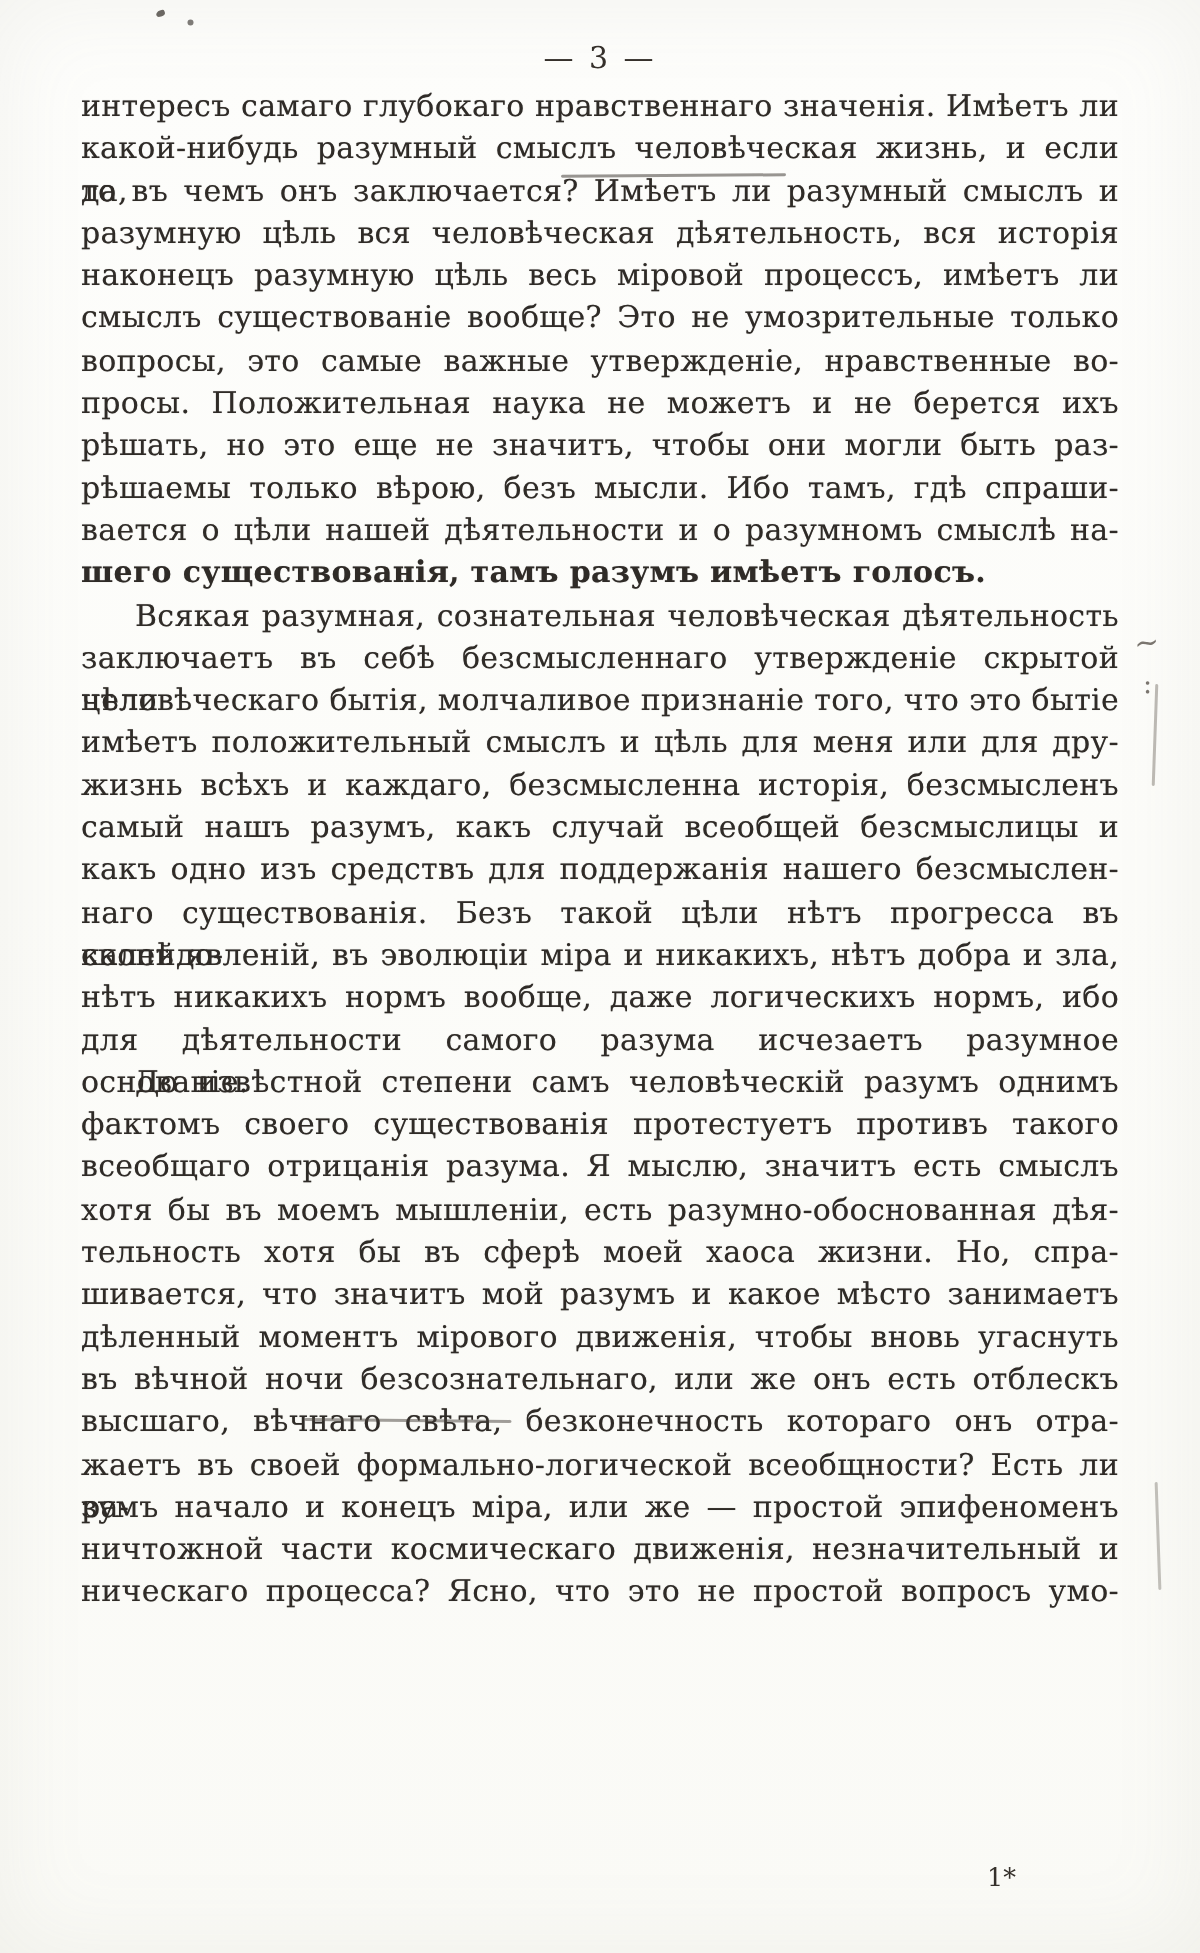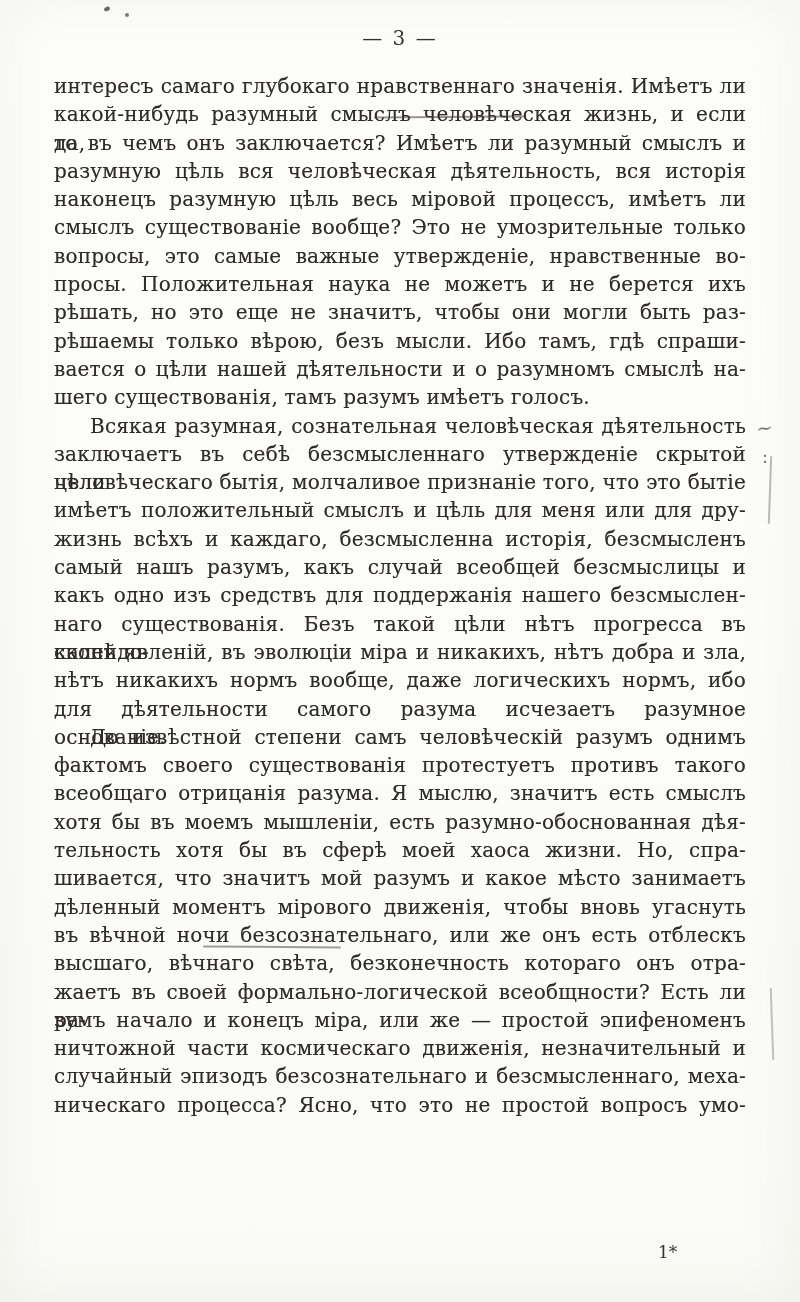--- a/index.html
+++ b/index.html
@@ -19,37 +19,37 @@
   .page-number {
     position: absolute;
     top: 26px; left: 0; right: 0;
     text-align: center;
     font-size: 20px;
     letter-spacing: 2px;
     color: #35302b;
   }
   .text-block {
     position: absolute;
-    top: 72px; left: 54px;
+    top: 56px; left: 54px;
     width: 692px;
   }
   .paragraph { }
   .line {
     font-size: 20px;
     line-height: 28.3px;
     height: 28.3px;
     letter-spacing: 0.2px;
     text-align: justify;
     text-align-last: justify;
     white-space: normal;
     overflow: visible;
     text-shadow: 0 0 0.5px rgba(47,43,39,0.45);
   }
   .line.indent { text-indent: 36px; }
-  .line.short-last { text-align-last: left; }
+  .line.short-last { text-align-last: left; font-weight: bold; }
   .signature-mark {
     position: absolute;
     top: 1242px; left: 658px;
     font-size: 17px;
     color: #35302b;
   }
   
   .artifact { position: absolute; pointer-events: none; }
   .speck-1 { top: 7px; left: 104px; width: 6px; height: 4px; background: rgba(60,55,50,0.75); border-radius: 60% 40% 50% 50%; transform: rotate(-20deg); }
   .speck-2 { top: 13px; left: 125px; width: 4px; height: 4px; background: rgba(60,55,50,0.65); border-radius: 50%; }
@@ -101,21 +101,20 @@
         <div class="line">всеобщаго отрицанія разума. Я мыслю, значитъ есть смыслъ</div>
         <div class="line">хотя бы въ моемъ мышленіи, есть разумно-обоснованная дѣя-</div>
         <div class="line">тельность хотя бы въ сферѣ моей хаоса жизни. Но, спра-</div>
         <div class="line">шивается, что значитъ мой разумъ и какое мѣсто занимаетъ</div>
         <div class="line">дѣленный моментъ мірового движенія, чтобы вновь угаснуть</div>
         <div class="line">въ вѣчной ночи безсознательнаго, или же онъ есть отблескъ</div>
         <div class="line">высшаго, вѣчнаго свѣта, безконечность котораго онъ отра-</div>
         <div class="line">жаетъ въ своей формально-логической всеобщности? Есть ли ра-</div>
         <div class="line">зумъ начало и конецъ міра, или же — простой эпифеноменъ</div>
         <div class="line">ничтожной части космическаго движенія, незначительный и</div>
-        <div class="line">случайный эпизодъ безсознательнаго и безсмысленнаго, меха-</div>
         <div class="line">ническаго процесса? Ясно, что это не простой вопросъ умо-</div>
       </div>
     </div>
 
   <div class="signature-mark">1*</div>
 
   <div class="artifact speck-1"></div>
   <div class="artifact speck-2"></div>
   <div class="artifact strike-mark"></div>
   <div class="artifact tilde-mark">~</div>

